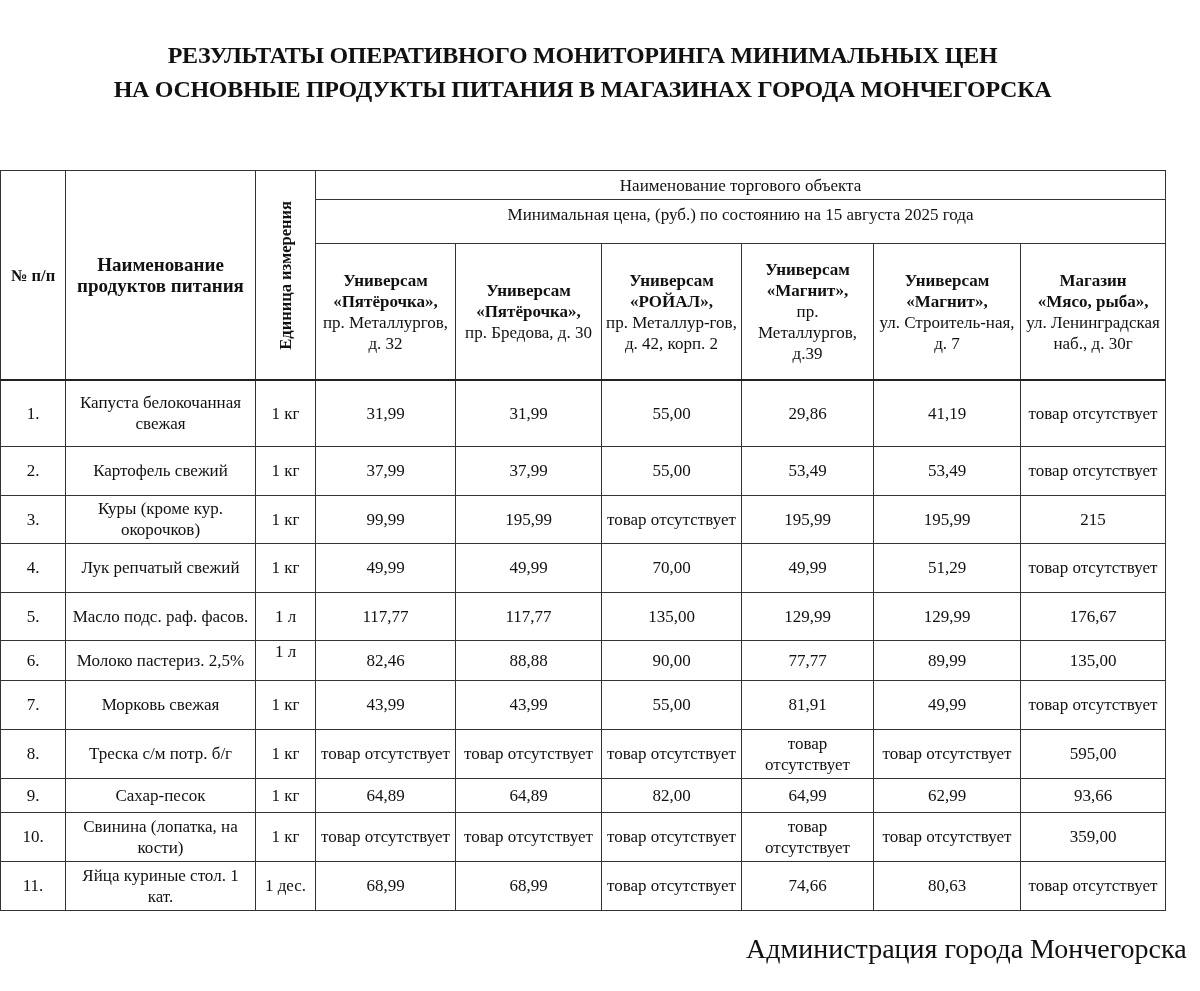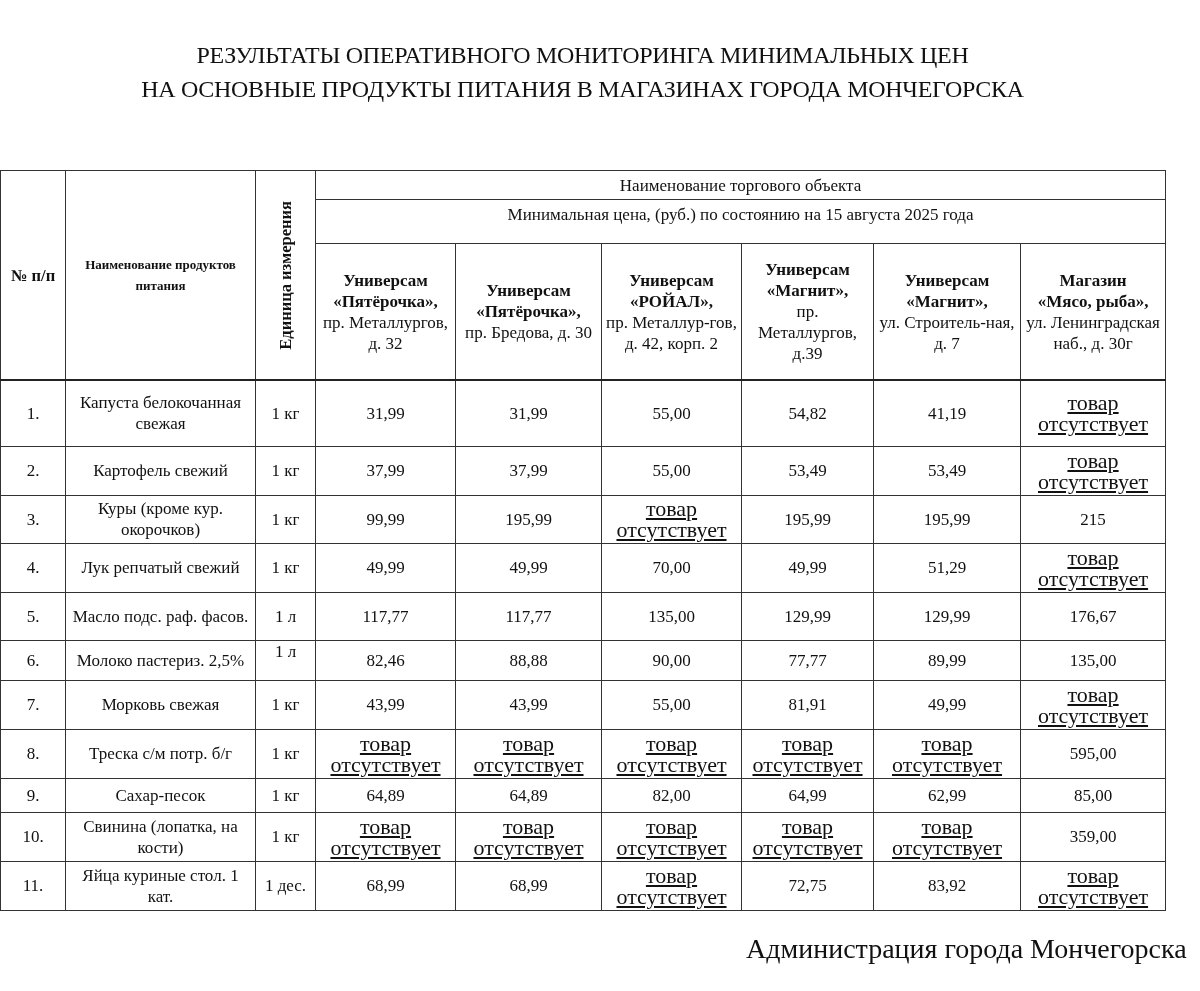--- a/index.html
+++ b/index.html
@@ -1,30 +1,30 @@
 <!DOCTYPE html>
 <html><head>
 <meta charset="utf-8">
 <style>
   html, body { margin: 0; padding: 0; background: #ffffff; }
   body { width: 1200px; height: 991px; position: relative; overflow: hidden; font-family: "Liberation Serif", "DejaVu Serif", serif; color: #111; }
-  .title { position: absolute; left: 0; width: 1165px; top: 38px; text-align: center; font-weight: normal; font-size: 24px; line-height: 34px; letter-spacing: -0.3px; }
+  .title { position: absolute; left: 0; width: 1165px; top: 38px; text-align: center; font-weight: bold; font-size: 24px; line-height: 34px; letter-spacing: -0.3px; }
   .title div { white-space: nowrap; }
   table.grid { position: absolute; left: 0; top: 170px; border-collapse: collapse; table-layout: fixed; width: 1165px; }
   table.grid td, table.grid th { border: 1.5px solid #333; padding: 0 3px; text-align: center; vertical-align: middle; font-size: 17px; line-height: 21px; font-weight: normal; }
   table.grid th.b, .b { font-weight: bold; }
   .h1 { height: 28px; font-size: 16px; font-weight: bold; }
   .h2 { height: 39px; font-size: 16px; font-weight: bold; vertical-align: top !important; padding-top: 4px !important; }
   .h3 { height: 135px; font-size: 16.5px; }
   .vert { writing-mode: vertical-rl; transform: rotate(180deg); font-weight: bold; font-size: 16.5px; white-space: nowrap; margin: 0 auto; }
   td.name { text-align: left; padding-left: 10px; font-size: 16px; line-height: 20px; }
   td.num { font-size: 16px; }
   td.unit { font-size: 16px; }
   td.price { font-size: 18px; }
-  td.price.na { font-size: 22px; line-height: 21px; text-decoration: underline; }
+  td.price.na { font-size: 17px; line-height: 21px; }
   td.unit.top { vertical-align: top; }
   .footer { position: absolute; left: 746px; top: 933px; font-size: 28px; white-space: nowrap; }
   tr.thick-top td { border-top: 2.5px solid #222; }
 </style>
 </head>
 <body>
 
 <div class="title">
   <div>РЕЗУЛЬТАТЫ ОПЕРАТИВНОГО МОНИТОРИНГА МИНИМАЛЬНЫХ ЦЕН</div>
   <div>НА ОСНОВНЫЕ ПРОДУКТЫ ПИТАНИЯ В МАГАЗИНАХ ГОРОДА МОНЧЕГОРСКА</div>
@@ -38,21 +38,21 @@
     <col style="width:140px">
       <col style="width:146px">
       <col style="width:140px">
     <col style="width:132px">
       <col style="width:147px">
       <col style="width:145px">
   </colgroup>
   <thead>
     <tr>
       <th rowspan="3" class="b" style="font-size:16.5px;margin-left:40px;">№ п/п</th>
-      <th rowspan="3" class="b" style="font-size:13px;">Наименование продуктов питания</th>
+      <th rowspan="3" class="b" style="font-size:19px;">Наименование продуктов питания</th>
       <th rowspan="3">
         <div class="vert">Единица измерения</div>
       </th>
       <th colspan="6" class="h1">Наименование торгового объекта</th>
     </tr>
     <tr>
       <th colspan="6" class="h2">Минимальная цена, (руб.) по состоянию на 15 августа  2025 года</th>
     </tr>
     <tr id="store-header-row">
         <th class="h3">
@@ -88,21 +88,21 @@
       </tr>
   </thead>
   <tbody id="table-body">
       <tr class="thick-top" style="height: 66px;">
         <td class="num">1.</td>
         <td class="name">Капуста белокочанная свежая</td>
         <td class="unit">1 кг</td>
         <td class="price">31,99</td>
         <td class="price">31,99</td>
         <td class="price">55,00</td>
-        <td class="price">54,82</td>
+        <td class="price">29,86</td>
         <td class="price">41,19</td>
         <td class="price na">товар отсутствует</td>
       </tr>
       <tr style="height: 49px;">
         <td class="num">2.</td>
         <td class="name">Картофель свежий</td>
         <td class="unit">1 кг</td>
         <td class="price">37,99</td>
         <td class="price">37,99</td>
         <td class="price">55,00</td>
@@ -178,40 +178,40 @@
       </tr>
       <tr style="height: 34px;">
         <td class="num">9.</td>
         <td class="name">Сахар-песок</td>
         <td class="unit">1 кг</td>
         <td class="price">64,89</td>
         <td class="price">64,89</td>
         <td class="price">82,00</td>
         <td class="price">64,99</td>
         <td class="price">62,99</td>
-        <td class="price">85,00</td>
+        <td class="price">93,66</td>
       </tr>
       <tr style="height: 49px;">
         <td class="num">10.</td>
         <td class="name">Свинина (лопатка, на кости)</td>
         <td class="unit">1 кг</td>
         <td class="price na">товар отсутствует</td>
         <td class="price na">товар отсутствует</td>
         <td class="price na">товар отсутствует</td>
         <td class="price na">товар отсутствует</td>
         <td class="price na">товар отсутствует</td>
         <td class="price">359,00</td>
       </tr>
       <tr style="height: 49px;">
         <td class="num">11.</td>
         <td class="name">Яйца куриные стол. 1 кат.</td>
         <td class="unit">1 дес.</td>
         <td class="price">68,99</td>
         <td class="price">68,99</td>
         <td class="price na">товар отсутствует</td>
-        <td class="price">72,75</td>
-        <td class="price">83,92</td>
+        <td class="price">74,66</td>
+        <td class="price">80,63</td>
         <td class="price na">товар отсутствует</td>
       </tr>
     </tbody>
 </table>
 
 <div class="footer">Администрация города Мончегорска</div>
 
 </body></html>

